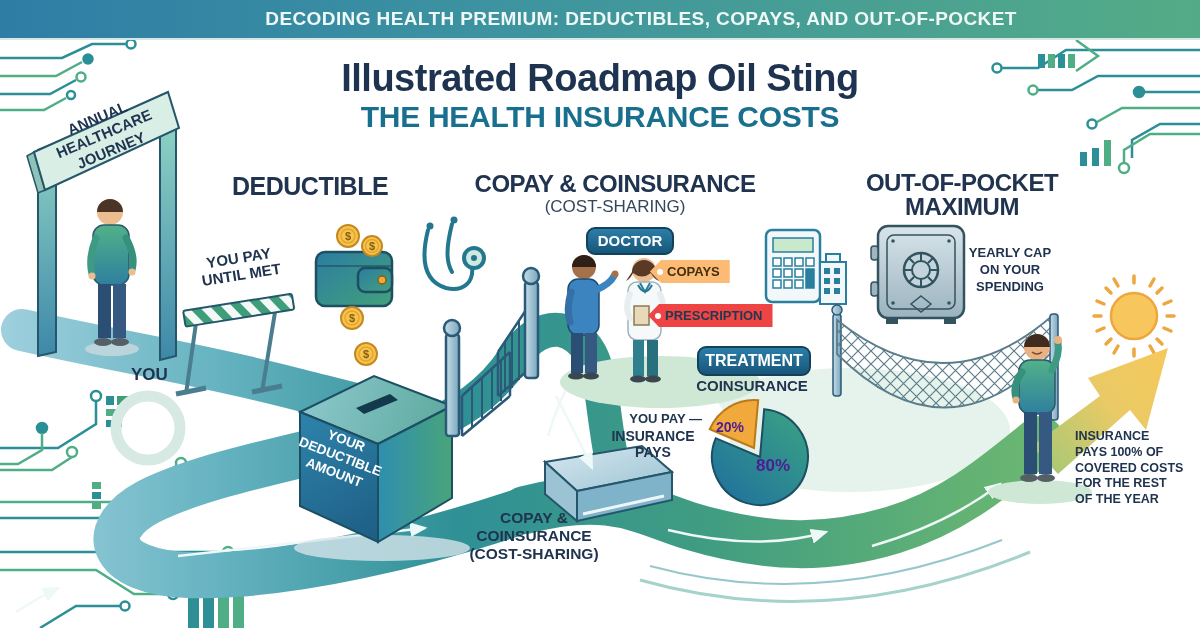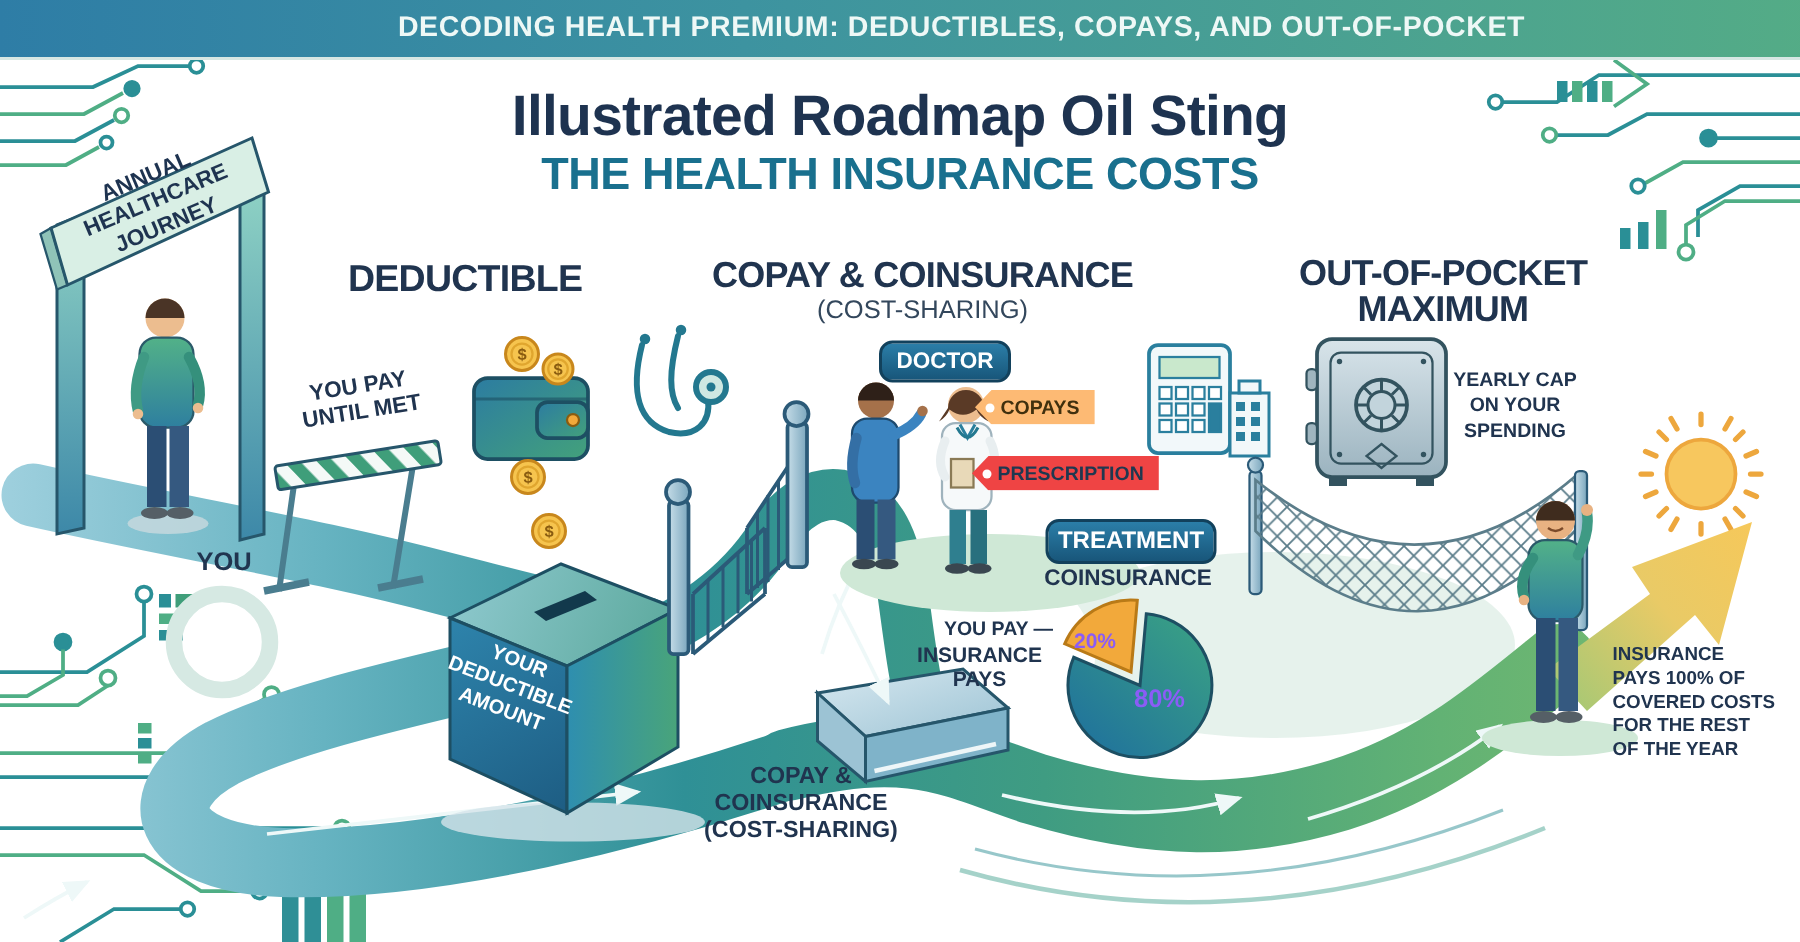--- a/index.html
+++ b/index.html
@@ -13,21 +13,21 @@
   .lbl{position:absolute;font-weight:bold;color:#20344f;white-space:pre-line;line-height:1.12;}
   .ctr{text-align:center;}
   .t1{left:0;top:57px;width:1200px;text-align:center;font-size:38px;color:#1e3350;letter-spacing:-.5px;}
   .t2{left:0;top:100px;width:1200px;text-align:center;font-size:30px;color:#19708e;letter-spacing:-.3px;}
   .badge{position:absolute;background:linear-gradient(180deg,#2b7ea8,#18567a);color:#fff;
     border:2px solid #12415c;border-radius:9px;font-weight:bold;text-align:center;}
   .tag{position:absolute;font-weight:bold;font-size:13px;padding:4px 10px 4px 17px;
     clip-path:polygon(11px 0,100% 0,100% 100%,11px 100%,0 50%);}
   .tag::before{content:"";position:absolute;left:7px;top:50%;margin-top:-3px;width:6px;height:6px;
     border-radius:50%;background:#fff;}
-  .pw{position:absolute;color:#8b5cf6;font-weight:bold;}
+  .pw{position:absolute;color:#4c1d95;font-weight:bold;}
 </style>
 </head>
 <body>
 
 <div id="stage">
 
 <svg id="scene" width="1200" height="628" viewBox="0 0 1200 628">
   <defs>
     <linearGradient id="roadG" gradientUnits="userSpaceOnUse" x1="0" y1="0" x2="1200" y2="0">
       <stop offset="0" stop-color="#9fd0de"></stop>

